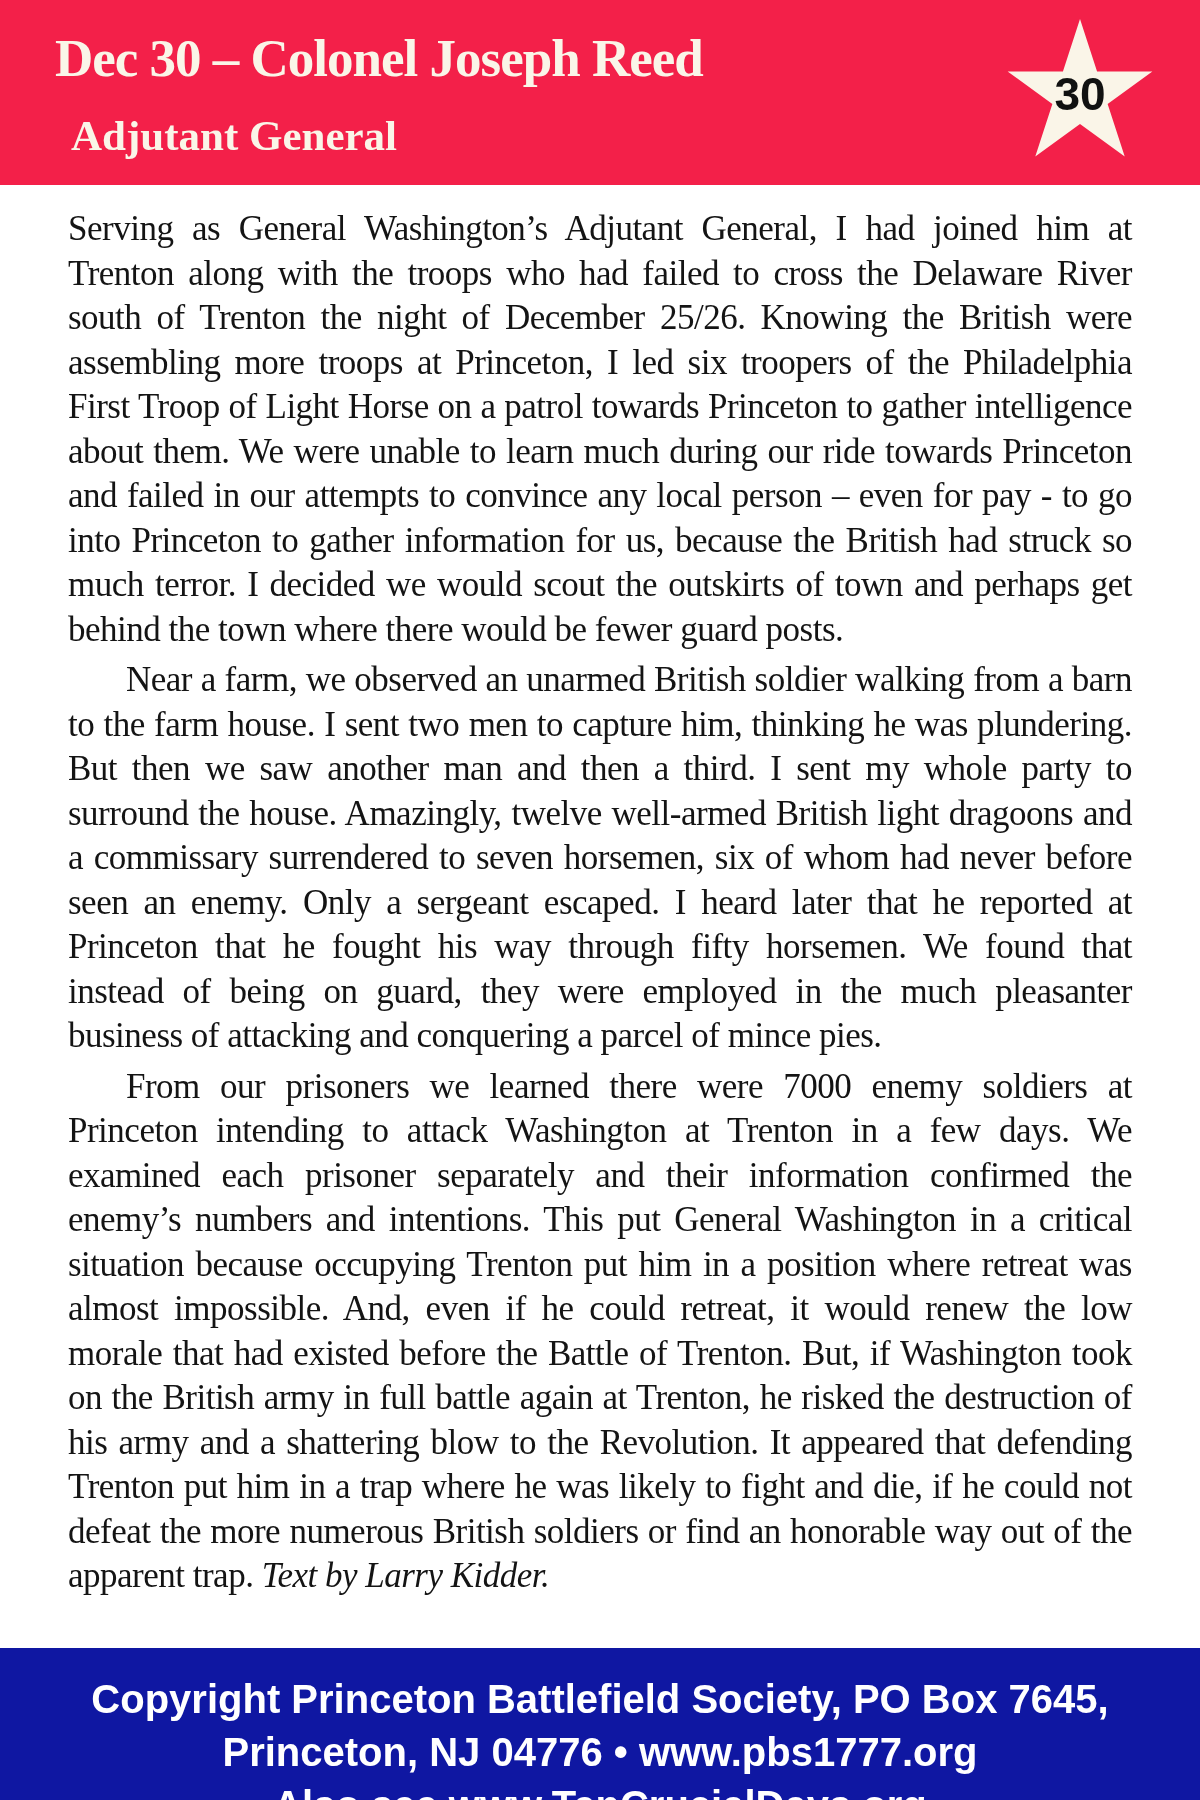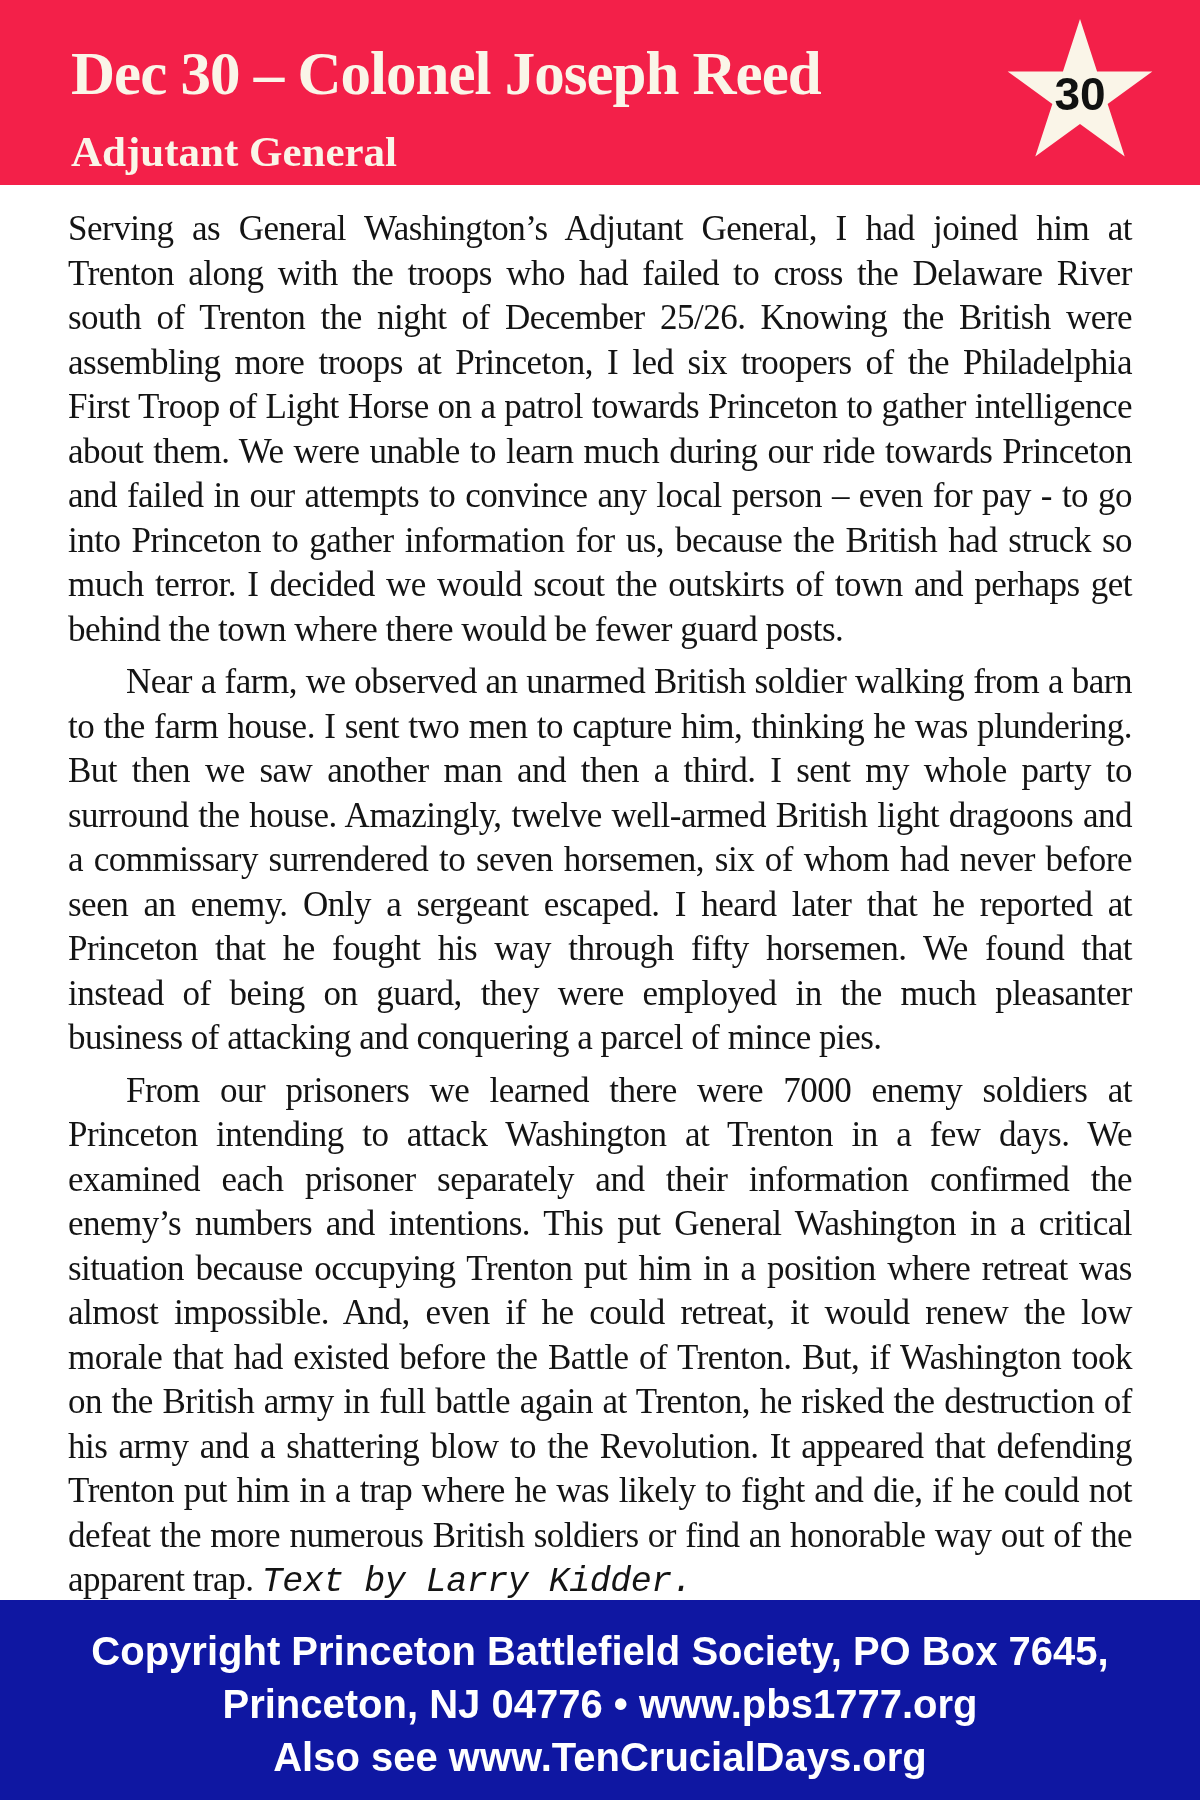--- a/index.html
+++ b/index.html
@@ -19,24 +19,24 @@
     width: 1200px;
     height: 185px;
     background: var(--header-bg, #F32049);
   }
   .header-text {
     position: absolute;
     left: 55px;
     top: 22px;
   }
   .card-title {
-    margin: 16px;
+    margin: 0;
     font-family: "Liberation Serif", serif;
     font-weight: bold;
-    font-size: 61px;
+    font-size: 53px;
     line-height: 72px;
     letter-spacing: -1px;
     color: var(--header-text, #FAF5E8);
     white-space: nowrap;
   }
   .card-subtitle {
     margin: 16px;
     font-family: "Liberation Serif", serif;
     font-weight: bold;
     font-size: 43px;
@@ -77,28 +77,28 @@
   .card-body p {
     margin: 6px;
     text-align: justify;
     font-family: "Liberation Serif", serif;
     font-size: 35px;
     line-height: 44.5px;
     letter-spacing: -0.5px;
     color: var(--body-text, #141414);
   }
   .card-body p.indent { text-indent: 58px; }
-  .attribution { font-style: italic; font-family: Liberation Mono, monospace; }
+  .attribution { font-style: italic; }
 
   
   .card-footer {
     position: absolute;
     left: 0; bottom: 0;
     width: 1200px;
-    height: 200px;
+    height: 152px;
     background: var(--footer-bg, #0F17A2);
     box-sizing: border-box;
     padding-top: 25px;
     text-align: center;
   }
   .card-footer p {
     margin: 0;
     font-family: "Liberation Sans", sans-serif;
     font-weight: bold;
     font-size: 40px;

